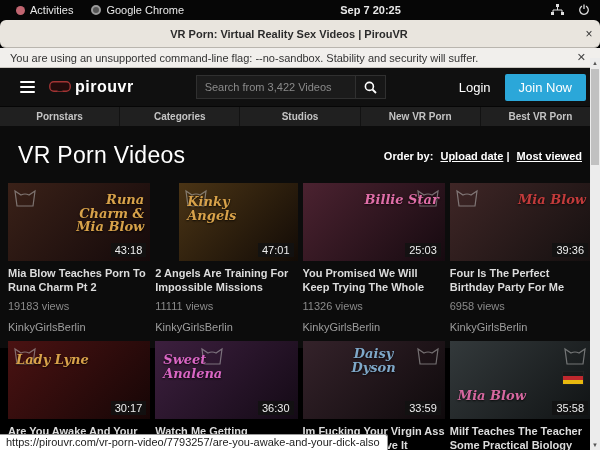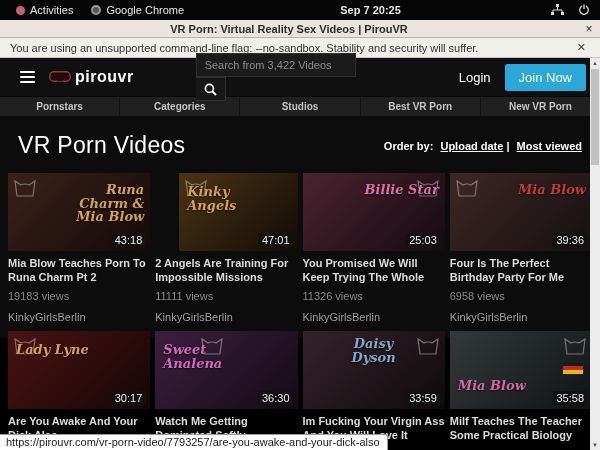--- a/index.html
+++ b/index.html
@@ -9,40 +9,40 @@
   
   .sysbar { height:20px; background:#060606; color:#e8e8e8; display:flex;
     align-items:center; font-size:11px; padding:0 10px; gap:6px; }
   .sysbar .seg { display:flex; align-items:center; gap:5px; padding:0 6px; }
   .dot-activities { width:9px; height:9px; border-radius:50%; background:#c06570; }
   .chrome-ic { width:10px; height:10px; border-radius:50%; border:2px solid #9a9a9a; background:#555; }
   .sys-center { flex:1; text-align:center; font-weight:bold; font-size:11px; }
   .sys-right { display:flex; gap:14px; align-items:center; }
 
   
-  .titlebar { height:18px; background:#e9e5de; border-bottom:1px solid #b9b5ae;
-    display:flex; align-items:center; font-size:11px; color:#2b2b2b; }
+  .titlebar { height:28px; background:#e9e5de; border-bottom:1px solid #b9b5ae;
+    display:flex; align-items:center; font-size:11px; color:#2b2b2b;border-radius:6px; }
   .titlebar .t { flex:1; text-align:center; font-weight:bold; }
   .titlebar .x { width:22px; text-align:center; color:#333; font-size:12px; cursor:default; }
 
   
   .infobar { height:20px; background:#f1efec; border-bottom:1px solid #c9c6c0;
     display:flex; align-items:center; font-size:11px; color:#333; padding:0 10px; }
   .infobar .msg { flex:1; }
   .infobar .x { color:#444; font-size:11px; padding:0 4px; }
 
   
   .page { position:relative; height:280px; background:#0c0c0c; }
 
   .site-header { height:38px; background:#101010; display:flex; align-items:center; padding:0 14px 0 20px; }
   .burger { width:15px; display:flex; flex-direction:column; gap:3px; margin-right:14px; }
   .burger span { height:2px; background:#fff; border-radius:1px; }
   .logo { display:flex; align-items:center; gap:4px; }
   .logo-txt { color:#fff; font-weight:bold; font-size:16px; letter-spacing:.5px; }
-  .searchwrap { display:flex; margin-left:62px;flex-direction:column; }
+  .searchwrap { display:flex; margin-left:62px; }
   .searchwrap input { width:160px; height:24px; background:#1b1b1b; border:1px solid #303030;
     color:#bbb; font-size:11px; padding:0 8px; outline:none; }
   .searchwrap input::placeholder { color:#8a8a8a; }
   .search-btn { width:30px; height:24px; background:#171717; border:1px solid #303030; border-left:none;
     display:flex; align-items:center; justify-content:center; }
   .hdr-right { margin-left:auto; display:flex; align-items:center; gap:14px; }
   .login { color:#fff; font-size:13px; }
   .join { background:#2ba7d9; color:#fff; font-size:13px; padding:6px 14px; border-radius:2px; }
 
   .nav { height:20px; background:#202020; display:flex; border-top:1px solid #060606; }
@@ -159,22 +159,22 @@
     <div class="hdr-right">
       <span class="login">Login</span>
       <span class="join">Join Now</span>
     </div>
   </div>
 
   <div class="nav">
     <div class="it">Pornstars</div>
     <div class="it">Categories</div>
     <div class="it">Studios</div>
+    <div class="it">New VR Porn</div>
     <div class="it">Best VR Porn</div>
-    <div class="it">New VR Porn</div>
   </div>
 
   <div class="headrow">
     <div class="h1">VR Porn Videos</div>
     <div class="orderby">
       <span>Order by:</span>
       <a>Upload date</a>
       <span>|</span>
       <a>Most viewed</a>
     </div>

